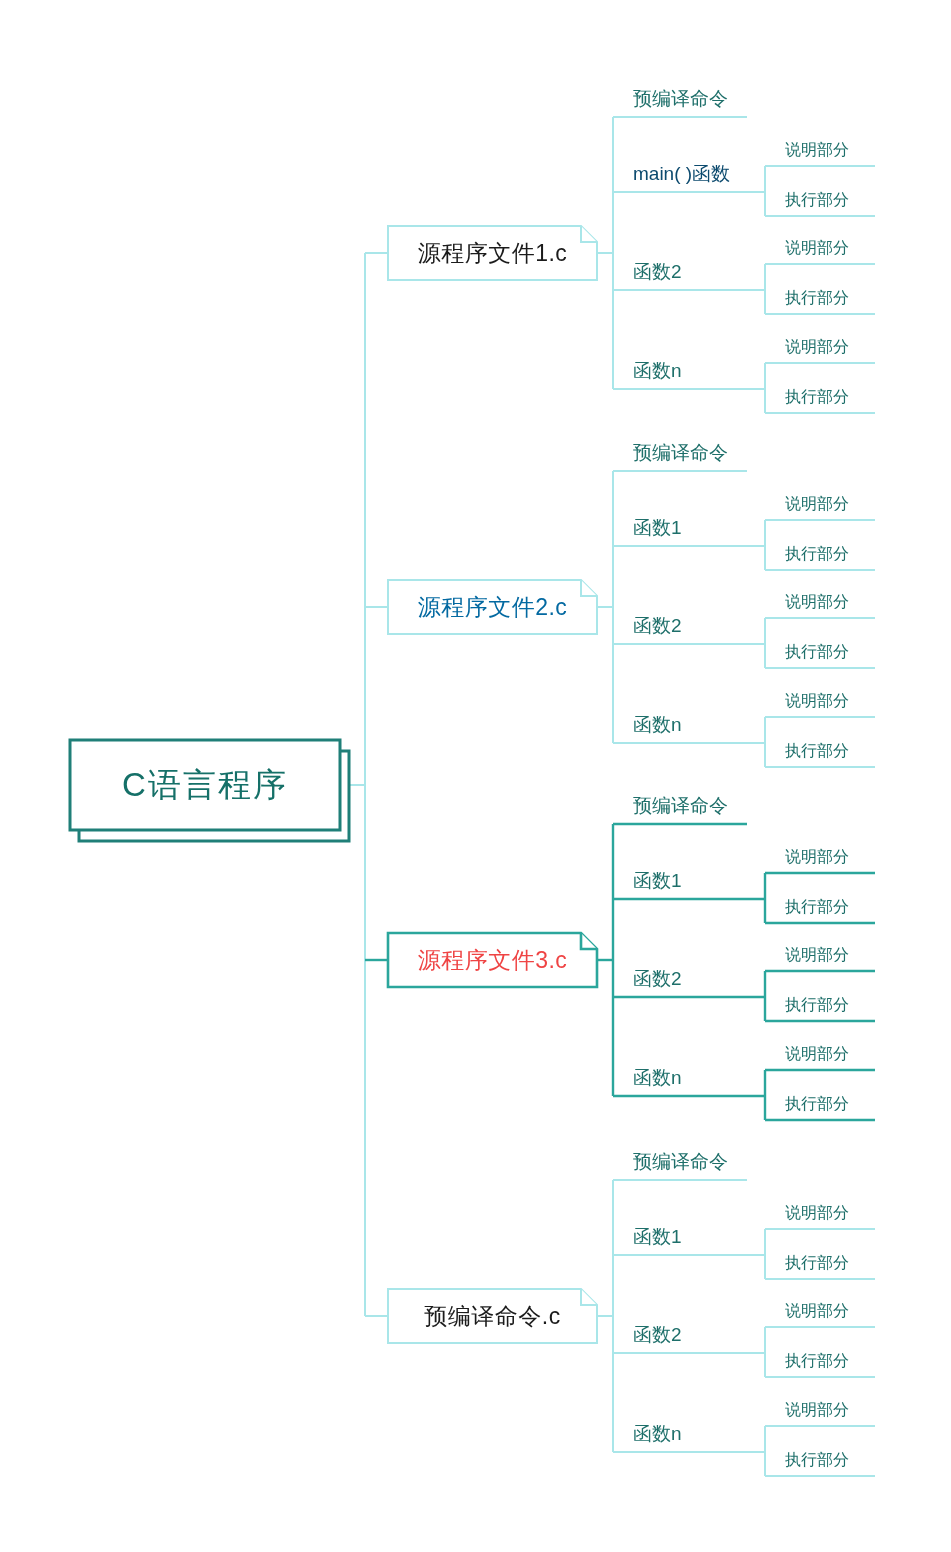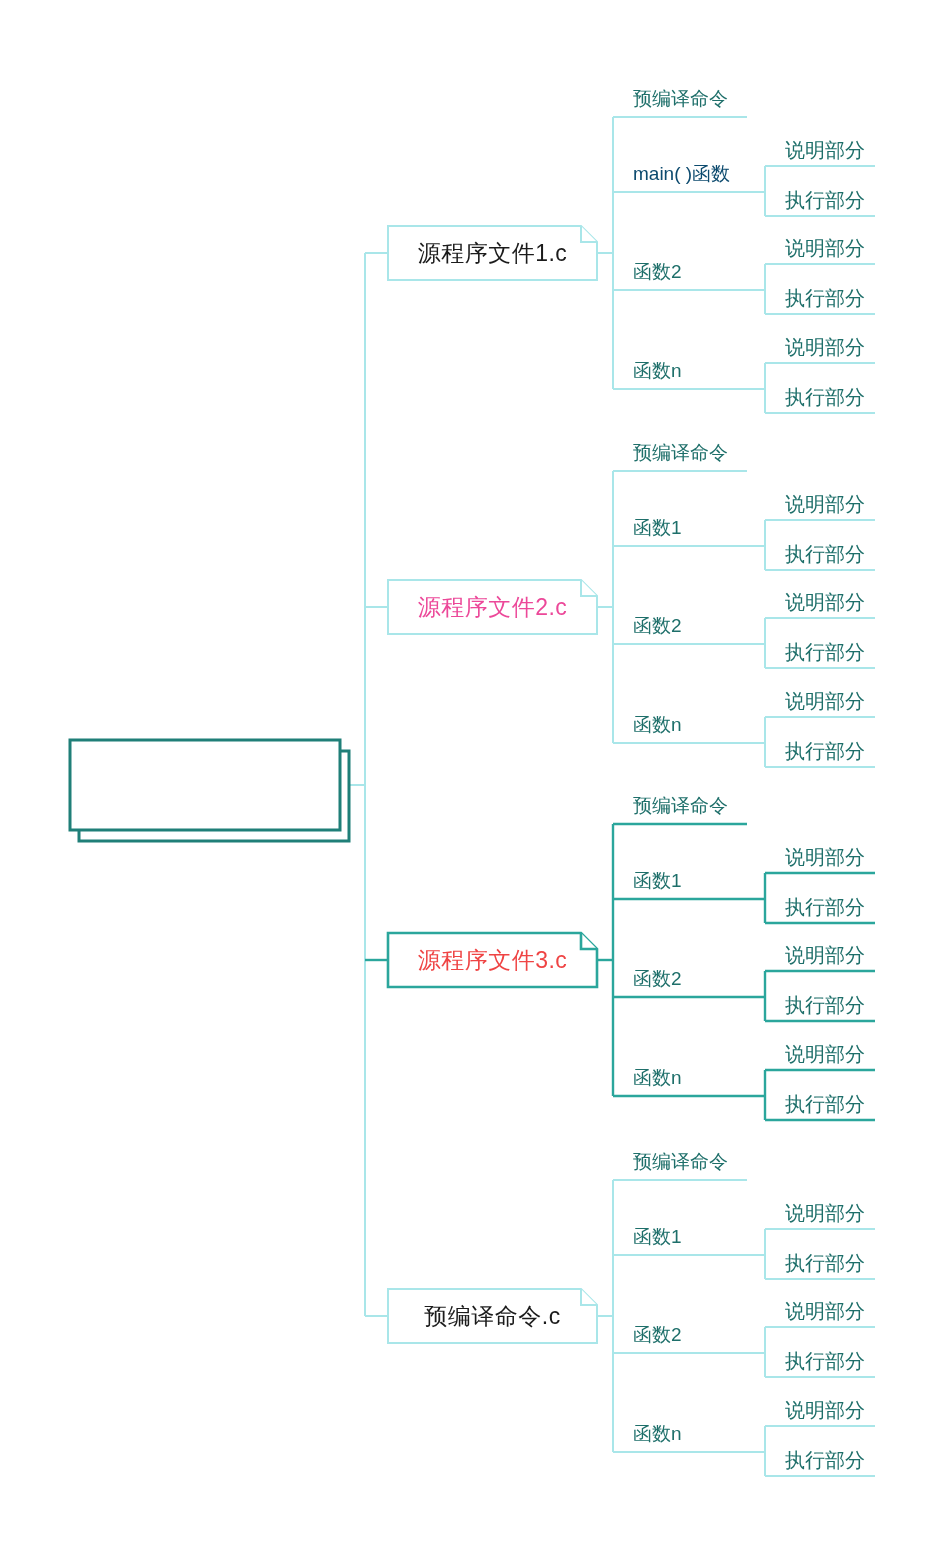--- a/index.html
+++ b/index.html
@@ -10,21 +10,21 @@
     overflow:hidden;
     font-family:"Liberation Sans","DejaVu Sans",sans-serif;
   }
   #connector-layer{position:absolute;left:0;top:0;}
   .lbl{
     position:absolute;
     white-space:nowrap;
     font-family:"Liberation Sans","DejaVu Sans",sans-serif;
   }
   .lbl-l3{font-size:19px;line-height:24px;font-weight:500;}
-  .lbl-leaf{font-size:20px;line-height:22px;}
+  .lbl-leaf{font-size:16px;line-height:22px;}
   .file-topic{
     position:absolute;
     display:flex;align-items:center;justify-content:center;
     font-size:23px;font-weight:500;
     letter-spacing:0.5px;
   }
   .root-topic{
     position:absolute;
     display:flex;align-items:center;justify-content:center;
     font-size:33px;font-weight:500;
@@ -107,20 +107,21 @@
       <path d="M 613 1452 H 765" stroke="#A9E6E9" stroke-width="2" fill="none"></path>
       <path d="M 765 1426 V 1476" stroke="#A9E6E9" stroke-width="2" fill="none"></path>
       <path d="M 765 1426 H 875" stroke="#A9E6E9" stroke-width="2" fill="none"></path>
       <path d="M 765 1476 H 875" stroke="#A9E6E9" stroke-width="2" fill="none"></path>
       <path d="M 388 1289 H 581 L 597 1305 V 1343 H 388 Z" stroke="#A9E6E9" stroke-width="2" fill="#ffffff"></path>
       <path d="M 581 1289 V 1305 H 597" stroke="#A9E6E9" stroke-width="2" fill="#ffffff"></path>
       <path d="M 79 751 h 270 v 90 h -270 Z" stroke="#1F7F78" stroke-width="3" fill="#ffffff"></path>
       <path d="M 70 740 h 270 v 90 h -270 Z" stroke="#1F7F78" stroke-width="3" fill="#ffffff"></path>
     </svg>
 
+  <div class="root-topic" id="root-topic" style="left: 70px; top: 740px; width: 270px; height: 90px; color: rgb(21, 112, 104);">C语言程序</div>
 
   <div id="label-layer">
       <div class="lbl lbl-l3" style="left: 633px; top: 87px; color: rgb(30, 111, 106);">预编译命令</div>
       <div class="lbl lbl-l3" style="left: 633px; top: 162px; color: #0c4a6e;">main( )函数</div>
       <div class="lbl lbl-leaf" style="left: 785px; top: 139px; color: rgb(30, 111, 106);">说明部分</div>
       <div class="lbl lbl-leaf" style="left: 785px; top: 189px; color: rgb(30, 111, 106);">执行部分</div>
       <div class="lbl lbl-l3" style="left: 633px; top: 260px; color: rgb(30, 111, 106);">函数2</div>
       <div class="lbl lbl-leaf" style="left: 785px; top: 237px; color: rgb(30, 111, 106);">说明部分</div>
       <div class="lbl lbl-leaf" style="left: 785px; top: 287px; color: rgb(30, 111, 106);">执行部分</div>
       <div class="lbl lbl-l3" style="left: 633px; top: 359px; color: rgb(30, 111, 106);">函数n</div>
@@ -130,21 +131,21 @@
       <div class="lbl lbl-l3" style="left: 633px; top: 441px; color: rgb(30, 111, 106);">预编译命令</div>
       <div class="lbl lbl-l3" style="left: 633px; top: 516px; color: rgb(30, 111, 106);">函数1</div>
       <div class="lbl lbl-leaf" style="left: 785px; top: 493px; color: rgb(30, 111, 106);">说明部分</div>
       <div class="lbl lbl-leaf" style="left: 785px; top: 543px; color: rgb(30, 111, 106);">执行部分</div>
       <div class="lbl lbl-l3" style="left: 633px; top: 614px; color: rgb(30, 111, 106);">函数2</div>
       <div class="lbl lbl-leaf" style="left: 785px; top: 591px; color: rgb(30, 111, 106);">说明部分</div>
       <div class="lbl lbl-leaf" style="left: 785px; top: 641px; color: rgb(30, 111, 106);">执行部分</div>
       <div class="lbl lbl-l3" style="left: 633px; top: 713px; color: rgb(30, 111, 106);">函数n</div>
       <div class="lbl lbl-leaf" style="left: 785px; top: 690px; color: rgb(30, 111, 106);">说明部分</div>
       <div class="lbl lbl-leaf" style="left: 785px; top: 740px; color: rgb(30, 111, 106);">执行部分</div>
-      <div class="file-topic" style="left: 388px; top: 580px; width: 209px; height: 54px; color: #ec4899;">源程序文件2.c</div>
+      <div class="file-topic" style="left: 388px; top: 580px; width: 209px; height: 54px; color: #0369a1;">源程序文件2.c</div>
       <div class="lbl lbl-l3" style="left: 633px; top: 794px; color: rgb(30, 111, 106);">预编译命令</div>
       <div class="lbl lbl-l3" style="left: 633px; top: 869px; color: rgb(30, 111, 106);">函数1</div>
       <div class="lbl lbl-leaf" style="left: 785px; top: 846px; color: rgb(30, 111, 106);">说明部分</div>
       <div class="lbl lbl-leaf" style="left: 785px; top: 896px; color: rgb(30, 111, 106);">执行部分</div>
       <div class="lbl lbl-l3" style="left: 633px; top: 967px; color: rgb(30, 111, 106);">函数2</div>
       <div class="lbl lbl-leaf" style="left: 785px; top: 944px; color: rgb(30, 111, 106);">说明部分</div>
       <div class="lbl lbl-leaf" style="left: 785px; top: 994px; color: rgb(30, 111, 106);">执行部分</div>
       <div class="lbl lbl-l3" style="left: 633px; top: 1066px; color: rgb(30, 111, 106);">函数n</div>
       <div class="lbl lbl-leaf" style="left: 785px; top: 1043px; color: rgb(30, 111, 106);">说明部分</div>
       <div class="lbl lbl-leaf" style="left: 785px; top: 1093px; color: rgb(30, 111, 106);">执行部分</div>

